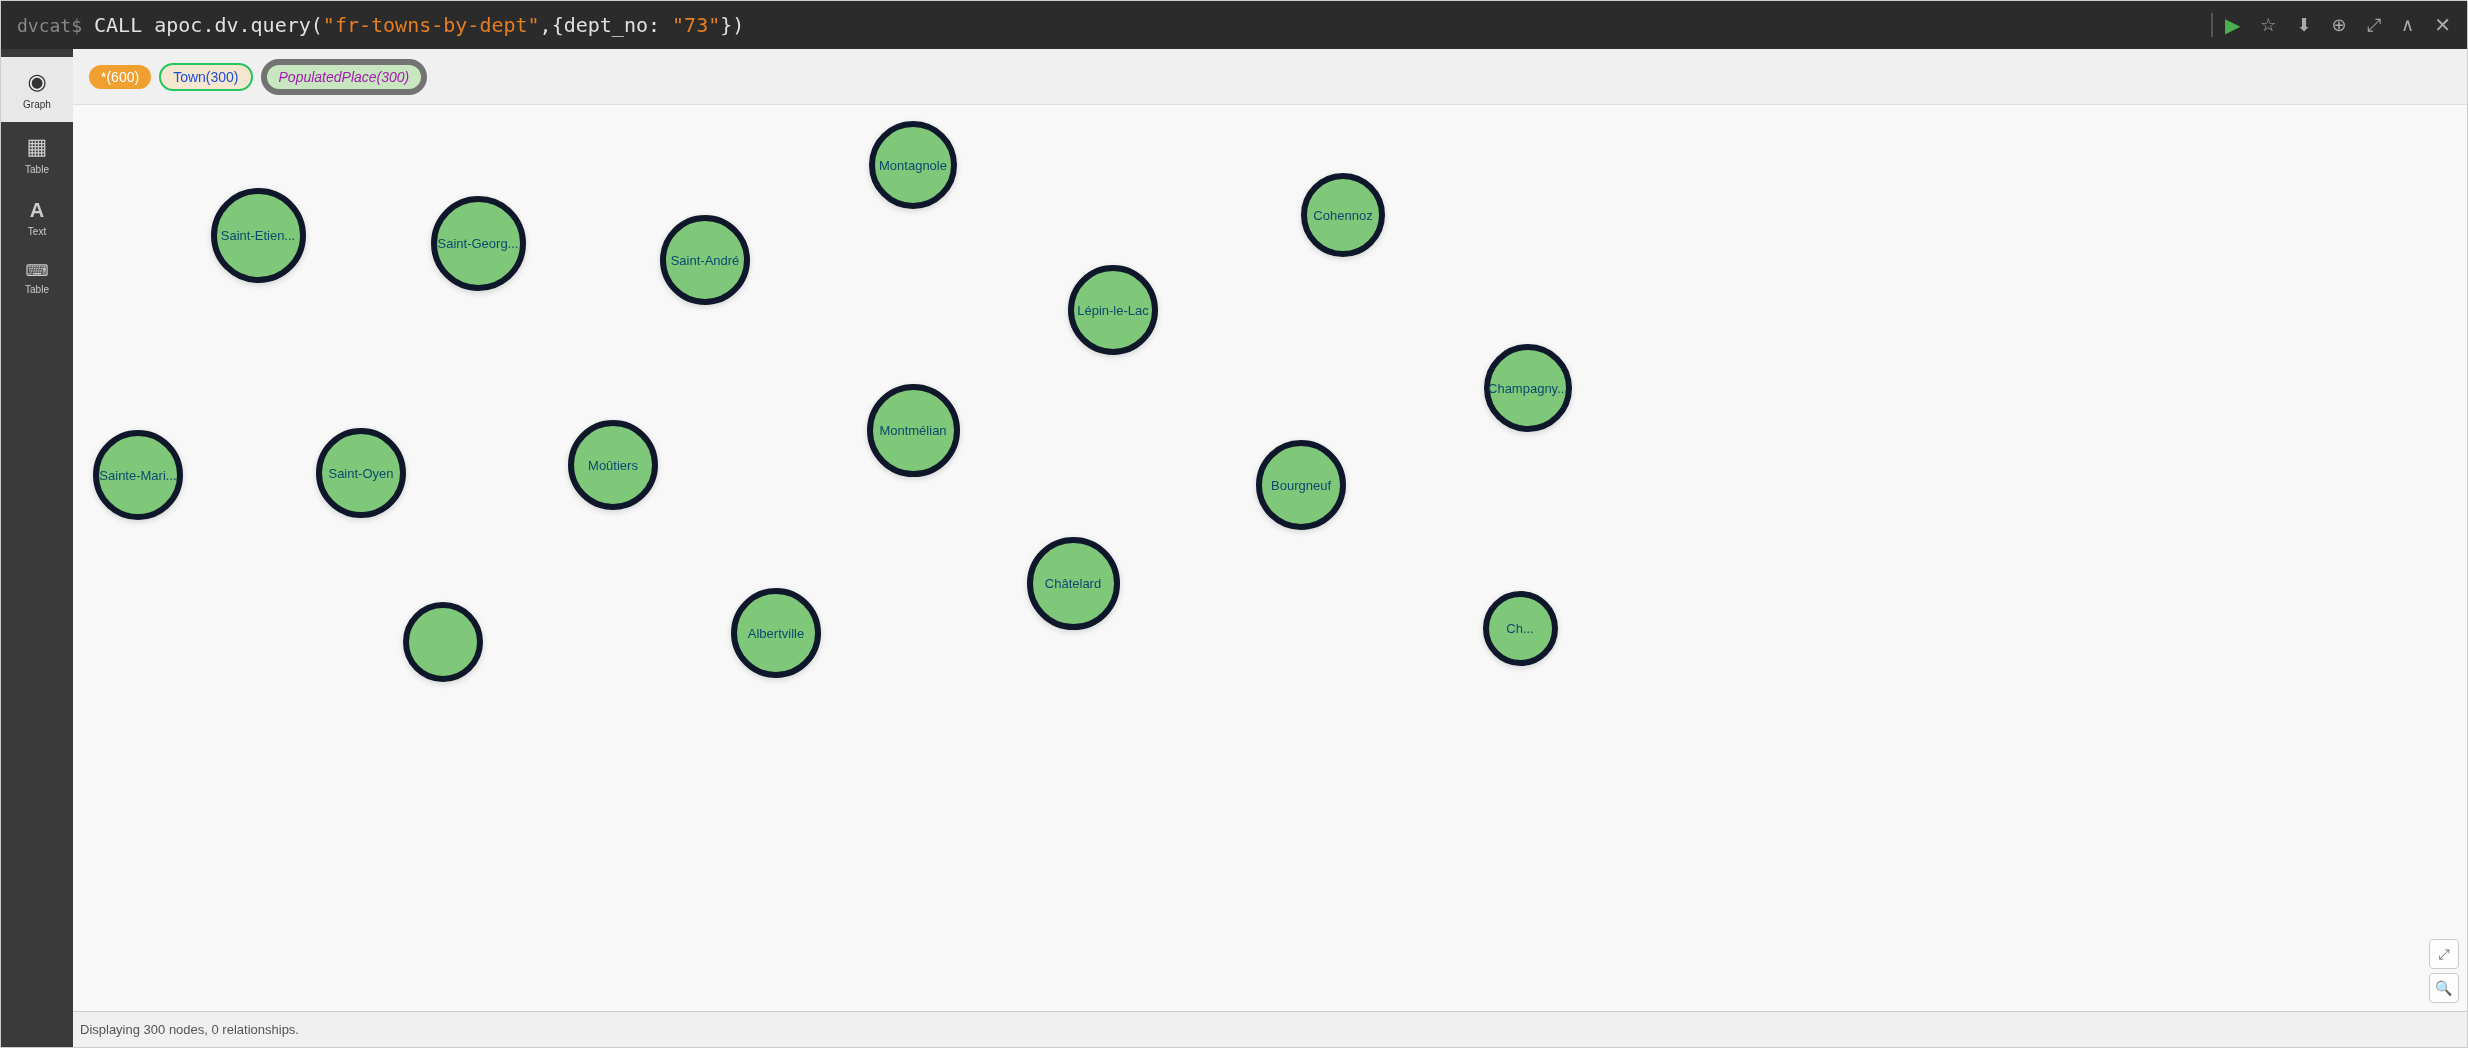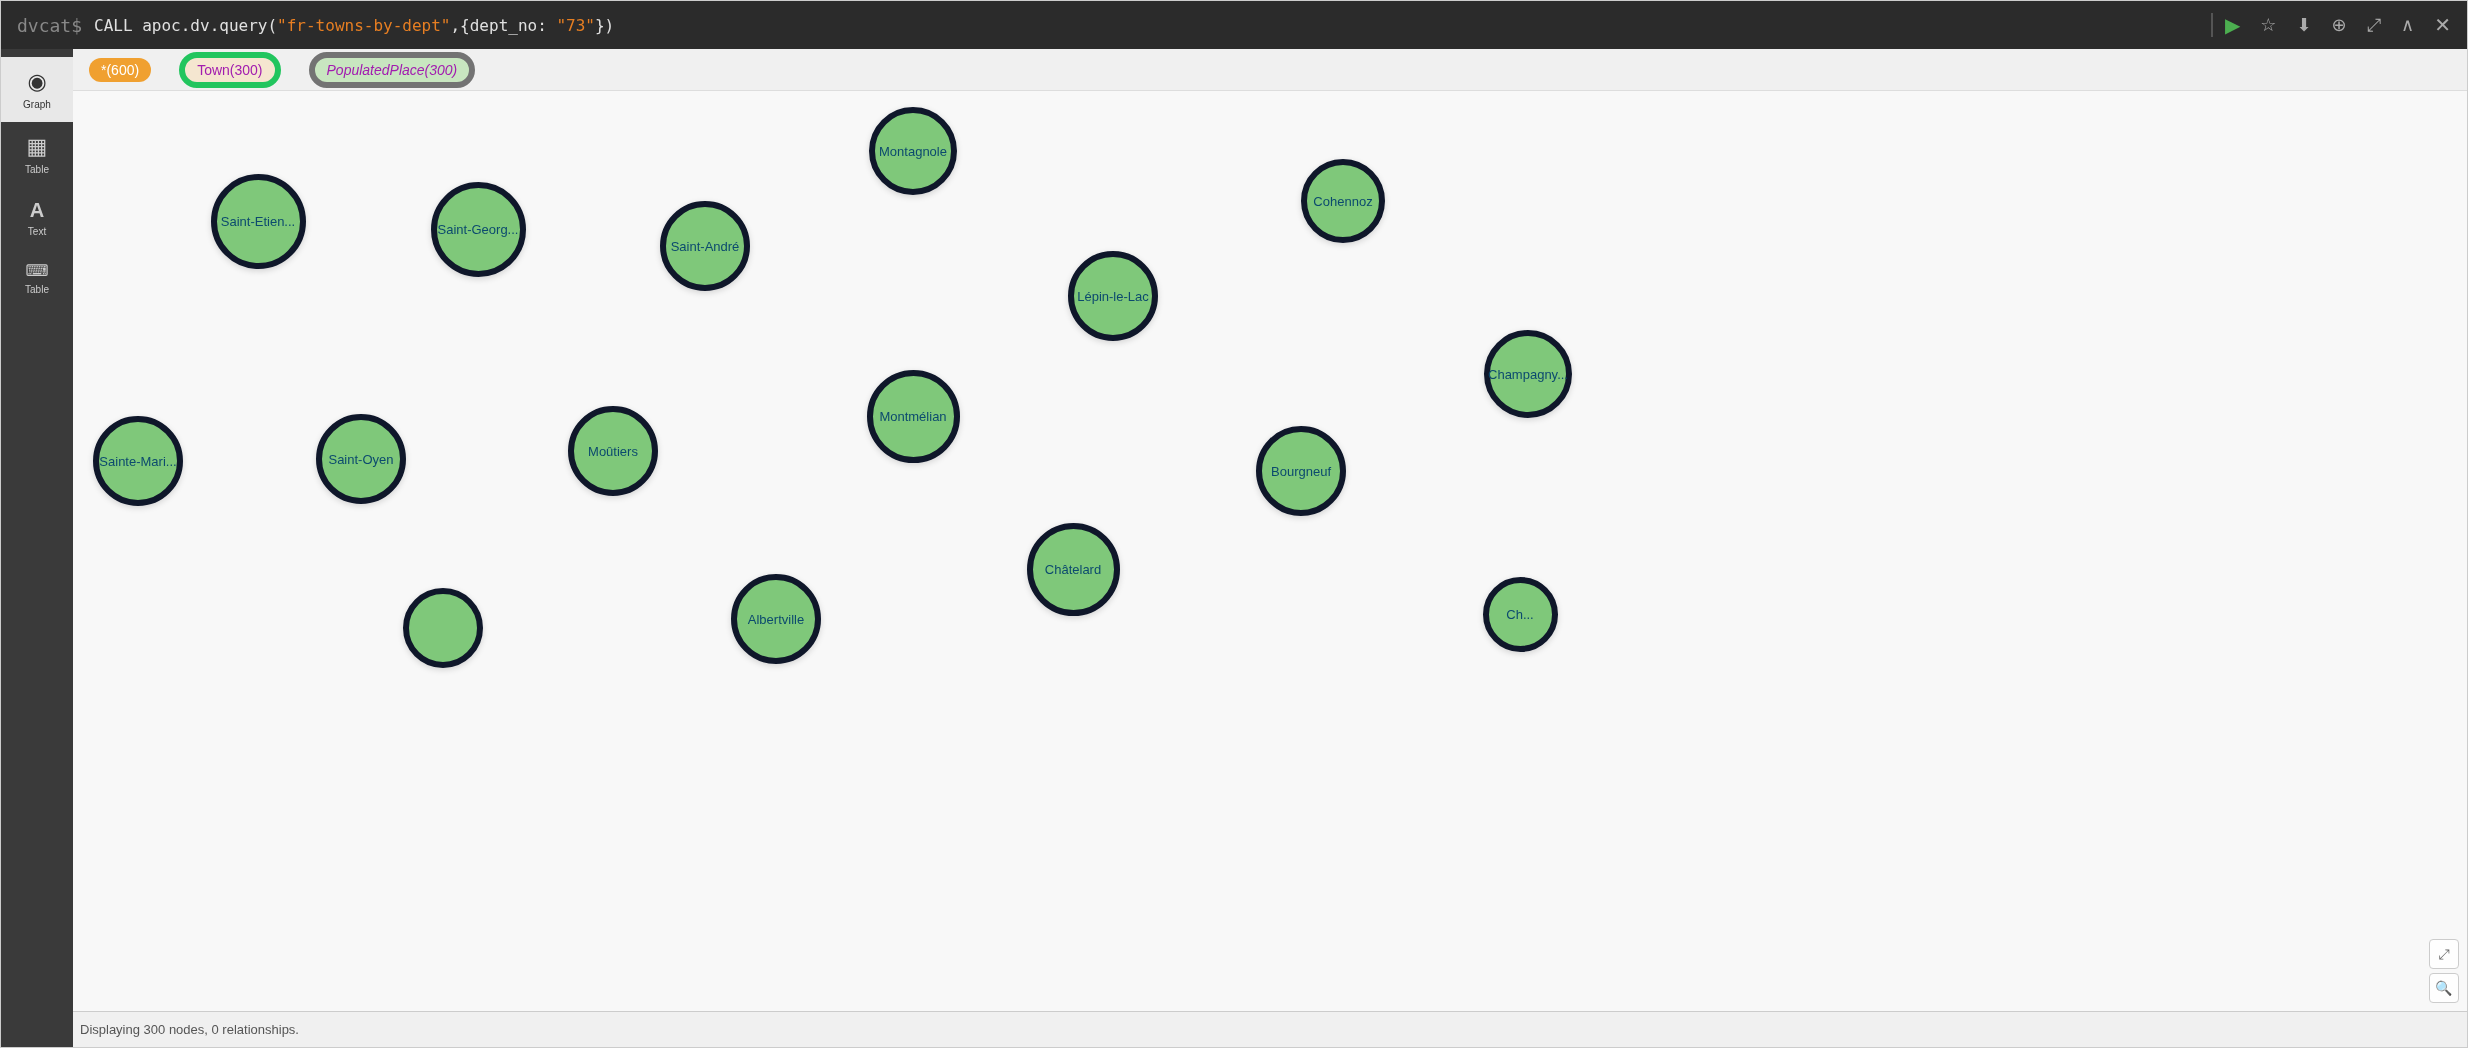--- a/index.html
+++ b/index.html
@@ -17,21 +17,21 @@
       flex-shrink: 0;
       gap: 12px;
     }
     .titlebar-prompt {
       color: #888;
       font-size: 18px;
       font-family: monospace;
     }
     .titlebar-cmd {
       color: #e0e0e0;
-      font-size: 16px;
+      font-size: 20px;
       font-family: monospace;
     }
     .titlebar-cmd .kw { color: #e0e0e0; }
     .titlebar-cmd .fn { color: #e0e0e0; }
     .titlebar-cmd .str { color: #e67e22; }
     .titlebar-cmd .key { color: #e0e0e0; }
     .titlebar-cmd .val { color: #e67e22; }
     .titlebar-cmd .punc { color: #e0e0e0; }
     .titlebar-spacer { flex: 1; }
     .titlebar-actions { display: flex; align-items: center; gap: 20px; }
@@ -72,40 +72,40 @@
     .content-area {
       flex: 1;
       display: flex;
       flex-direction: column;
       background: #f0f0f0;
       overflow: hidden;
     }
 
     
     .legend-bar {
-      height: 42px;
+      height: 56px;
       background: #f0f0f0;
       display: flex;
       align-items: center;
       padding: 0 16px;
-      gap: 28px;
+      gap: 8px;
       flex-shrink: 0;
       border-bottom: 1px solid #ddd;
     }
     .legend-badge {
       display: flex;
       align-items: center;
       padding: 4px 12px;
       border-radius: 20px;
       font-size: 14px;
       font-weight: 500;
       cursor: pointer;
     }
     .badge-all { background: #f0a030; color: #fff; }
-    .badge-town { background: #f5e6d0; color: #a21caf; border: 6px solid #22c55e; }
+    .badge-town { background: #f5e6d0; color: #1d4ed8; border: 2px solid #22c55e; }
     .badge-populated { background: #c8e6c0; color: #a21caf; border: 6px solid #737373; font-style: italic; }
 
     
     .graph-canvas {
       flex: 1;
       position: relative;
       background: #f8f8f8;
       overflow: hidden;
     }
 

